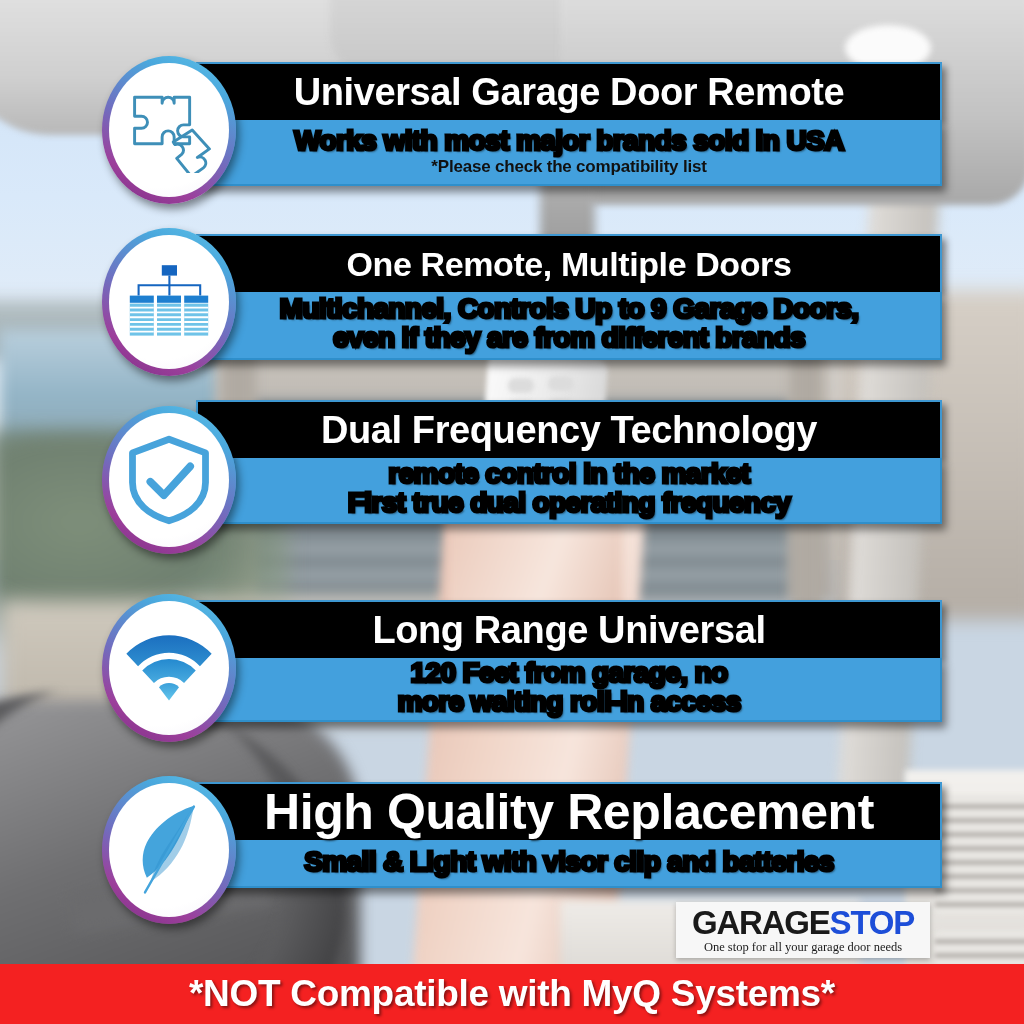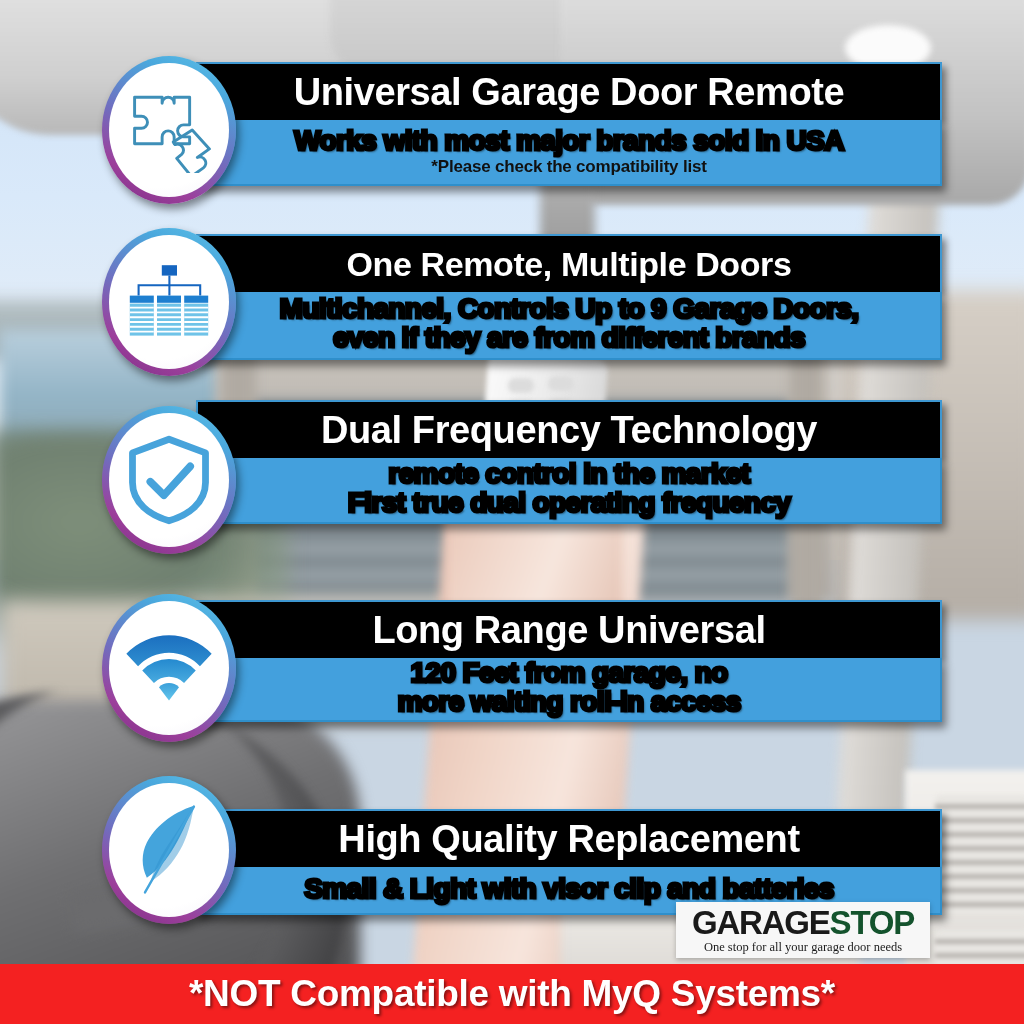--- a/index.html
+++ b/index.html
@@ -268,21 +268,21 @@
     box-shadow: 0 2px 5px rgba(0,0,0,0.25);
   }
   .logo-word {
     font-size: 33px;
     font-weight: 800;
     letter-spacing: -1.2px;
     line-height: 1;
     white-space: nowrap;
   }
   .logo-garage { color:#1a1a1a; }
-  .logo-stop { color:#14532d; }
+  .logo-stop { color:#1d4ed8; }
   .logo-tag {
     font-family: "Liberation Serif", serif;
     font-size: 12.5px;
     color:#1a1a1a;
     margin-top: 1px;
     white-space: nowrap;
   }
 
   
   .red-banner {
@@ -452,21 +452,21 @@
         <svg width="86" height="96" viewBox="0 0 92 104">
           <g fill="#44a4dc">
             <path d="M73 4 C64 24 60 34 52 48 C44 62 34 74 22 82 C16 70 16 56 22 44 C30 28 48 12 73 4 Z"></path>
             <path d="M73 4 C70 22 66 38 58 52 C50 66 40 78 26 86 C30 72 38 56 48 42 C56 30 65 16 73 4 Z" fill="#2f90cd" opacity="0.45"></path>
           </g>
           <path d="M73 5 L20 98" stroke="#44a4dc" stroke-width="2.6" fill="none" stroke-linecap="round"></path>
         </svg>
       </div>
     </div>
     <div class="feature" style="top:782px;">
-      <div class="bar-title" style="height:58px; font-size:38px;margin-top:27px;">High Quality Replacement</div>
+      <div class="bar-title" style="height:58px; font-size:50px;">High Quality Replacement</div>
       <div class="bar-sub" style="height:48px;">
         <div class="sub-main">Small &amp; Light with visor clip and batteries</div>
       </div>
     </div>
   </div>
 
   <div class="logo-box">
     <div class="logo-word"><span class="logo-garage">GARAGE</span><span class="logo-stop">STOP</span></div>
     <div class="logo-tag">One stop for all your garage door needs</div>
   </div>

